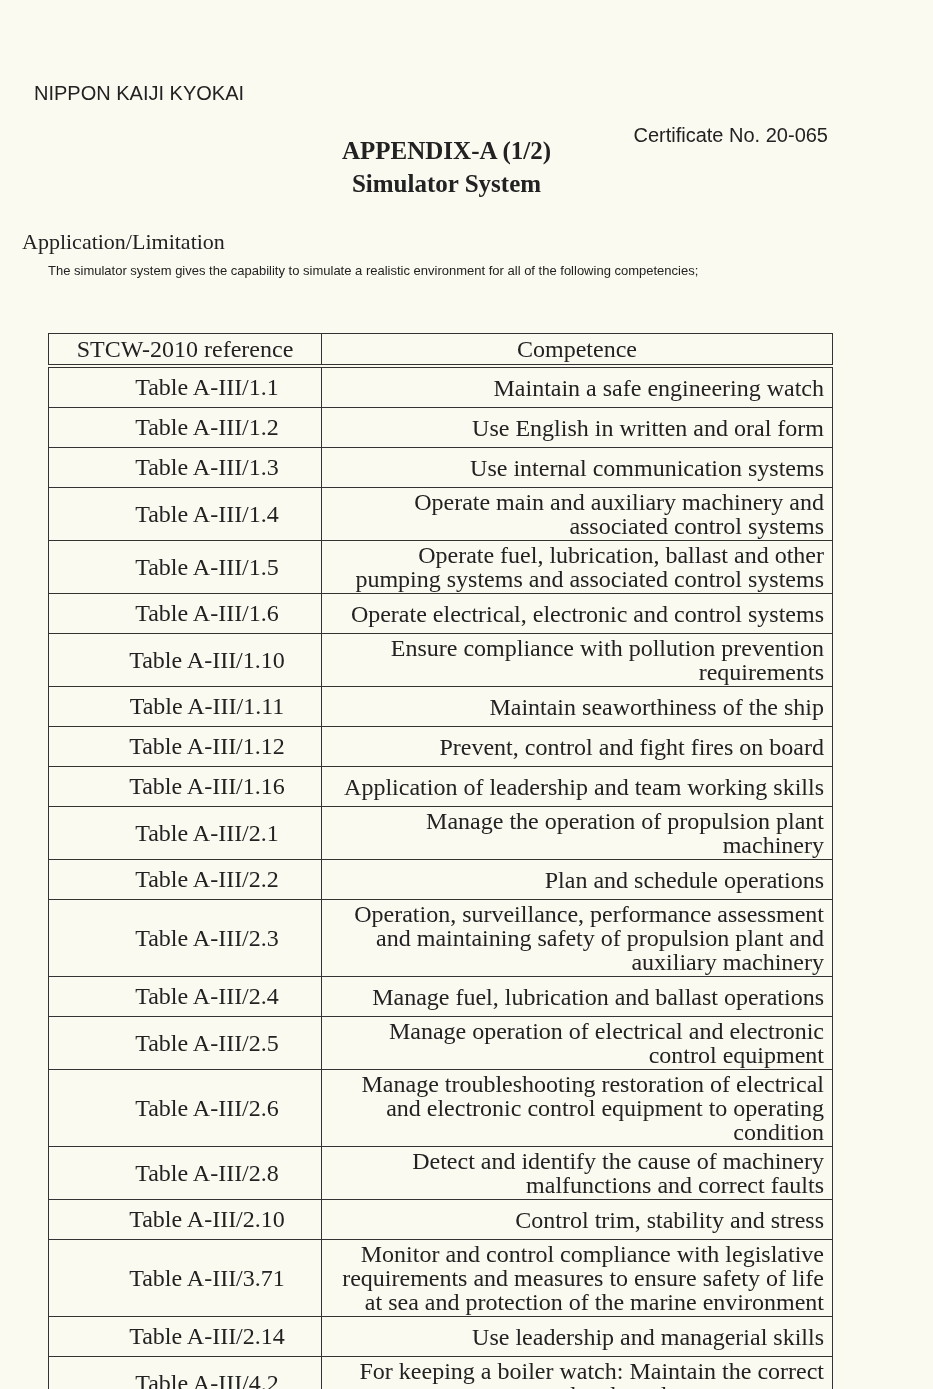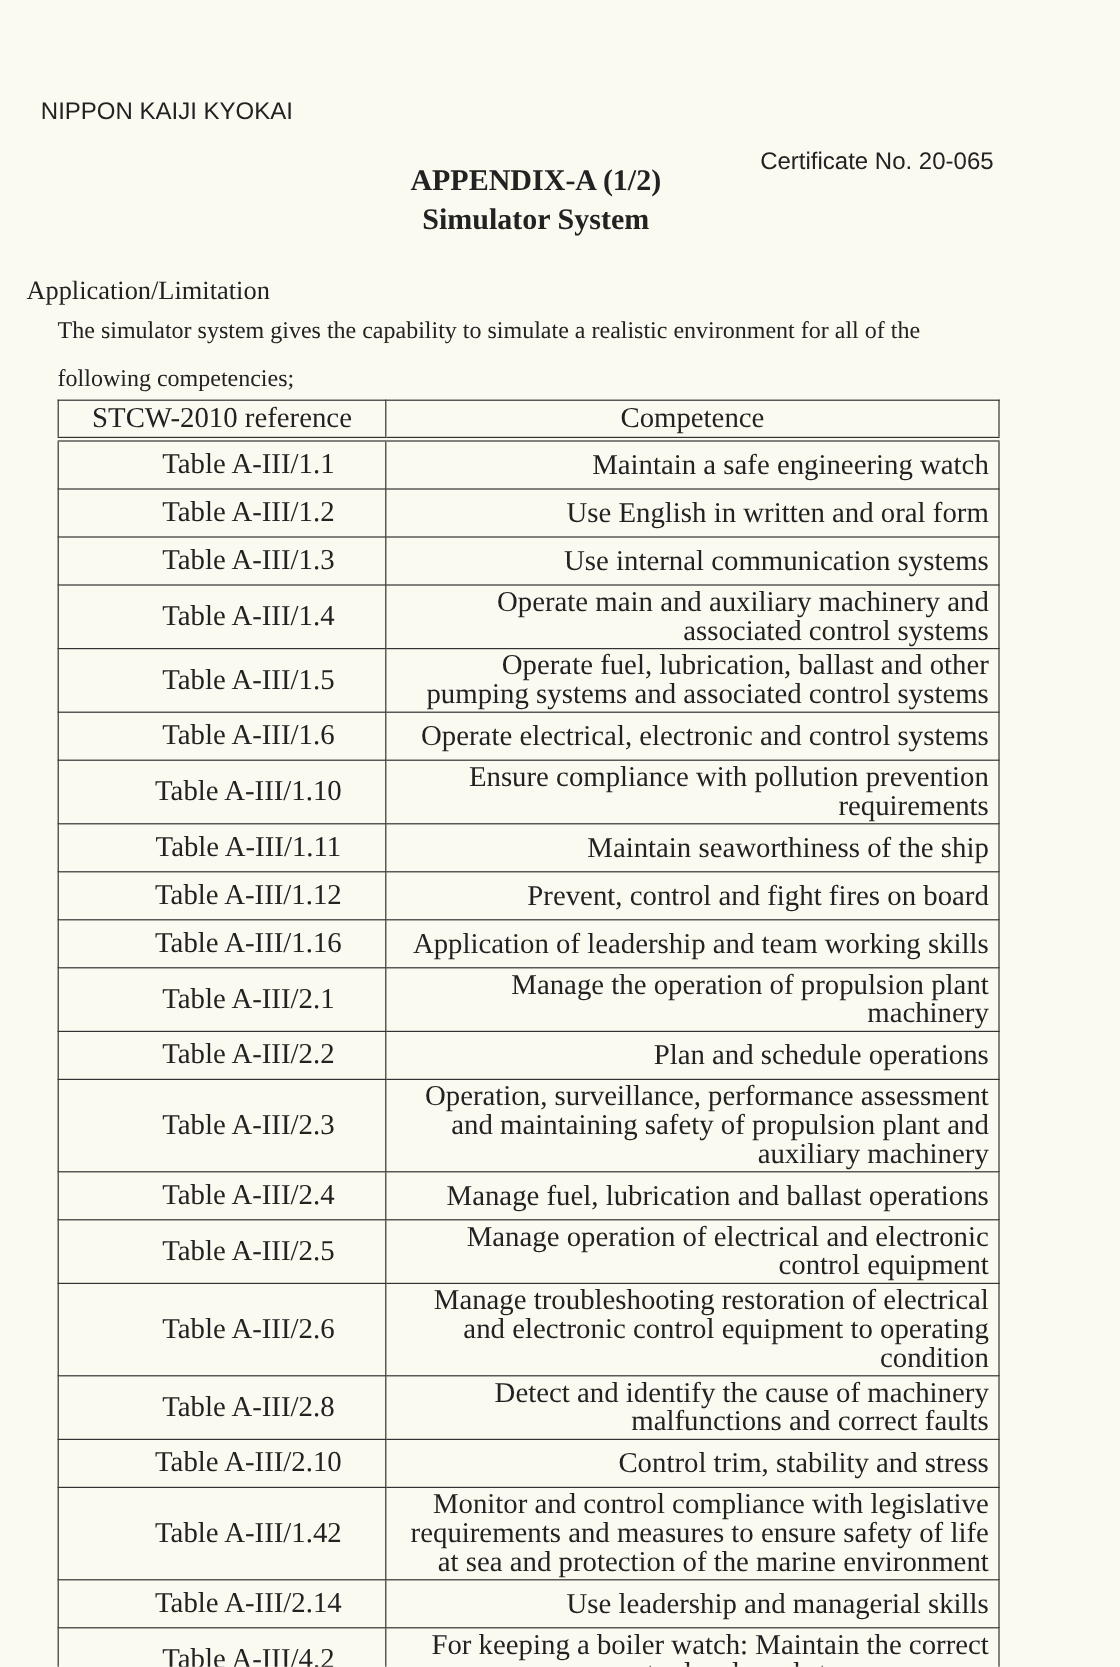--- a/index.html
+++ b/index.html
@@ -22,21 +22,21 @@
     position: absolute; left: 0; width: 893px; top: 134px;
     text-align: center;
     font-family: "Liberation Serif", serif; font-weight: bold; font-size: 25px; line-height: 33px;
   }
   .section {
     position: absolute; left: 22px; top: 229px;
     font-family: "Liberation Serif", serif; font-size: 22px;
   }
   .intro {
     position: absolute; left: 48px; top: 256px; width: 800px;
-    font-family: Liberation Serif, serif; font-size: 20px; line-height: 40px;
+    font-family: Liberation Sans, sans-serif; font-size: 13px; line-height: 29px;
   }
   table {
     position: absolute; left: 48px; top: 333px;
     width: 785px;
     border-collapse: collapse;
     font-family: "Liberation Serif", serif; font-size: 24px;
   }
   th, td { border: 1.5px solid #333; padding: 0; text-align: right; }
   th {
     font-weight: normal; height: 30px; text-align: center;
@@ -136,21 +136,21 @@
       </tr>
       <tr class="r2">
         <td class="ref">Table A-III/2.8</td>
         <td class="comp">Detect and identify the cause of machinery malfunctions and correct faults</td>
       </tr>
       <tr class="r1">
         <td class="ref">Table A-III/2.10</td>
         <td class="comp">Control trim, stability and stress</td>
       </tr>
       <tr class="r3">
-        <td class="ref">Table A-III/1.42</td>
+        <td class="ref">Table A-III/3.71</td>
         <td class="comp">Monitor and control compliance with legislative requirements and measures to ensure safety of life at sea and protection of the marine environment</td>
       </tr>
       <tr class="r1">
         <td class="ref">Table A-III/2.14</td>
         <td class="comp">Use leadership and managerial skills</td>
       </tr>
       <tr class="r2">
         <td class="ref">Table A-III/4.2</td>
         <td class="comp">For keeping a boiler watch: Maintain the correct water levels and steam pressures</td>
       </tr>

